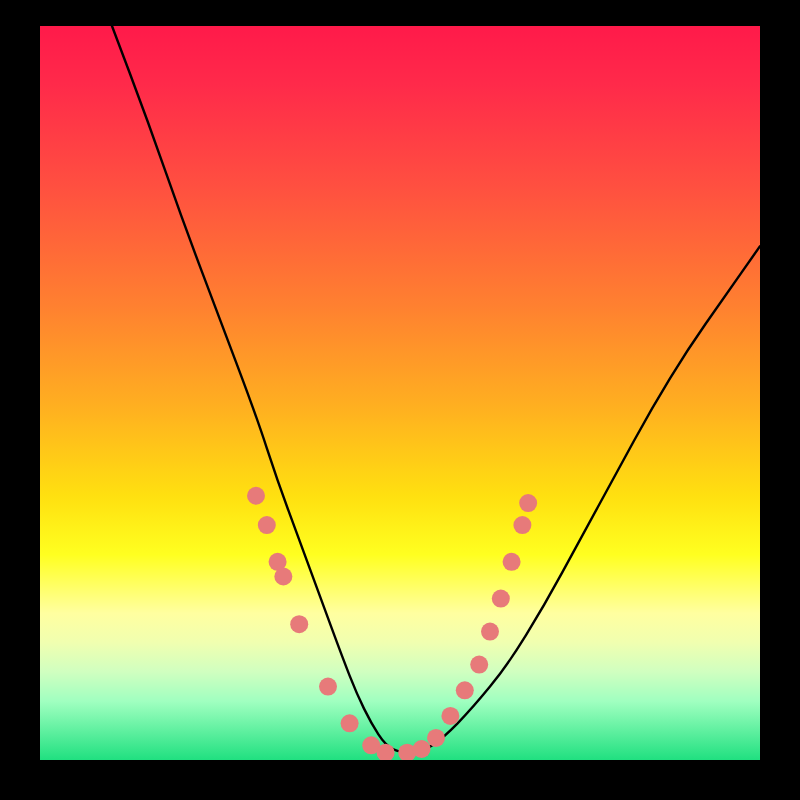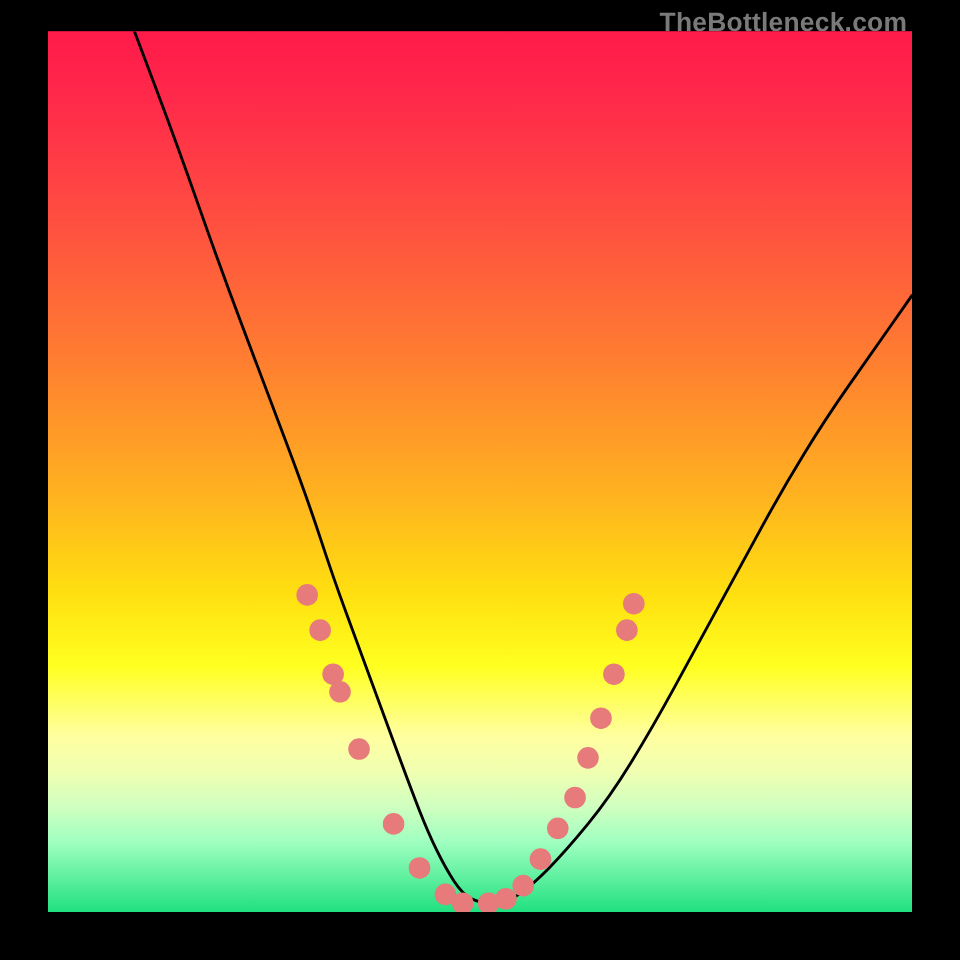--- a/index.html
+++ b/index.html
@@ -51,21 +51,20 @@
   }
   .dot {
     fill: #e77a7a;
     stroke: none;
   }
 </style>
 </head>
 <body>
 
 <div class="frame">
-  <div class="watermark">TheBottleneck.com</div>
   <div class="plot-area">
     <svg class="curve" viewBox="0 0 720 734" preserveAspectRatio="none">
       <path id="curve-path" fill="none" stroke="#000000" stroke-width="2.4" stroke-linecap="round" d="M 72,0 Q 72,0 90,47.70999999999998 Q 108,95.41999999999996 126,146.8 Q 144,198.18000000000006 162,245.89000000000004 Q 180,293.6 198,341.31000000000006 Q 216,389.02000000000004 226.8,422.05 Q 237.60000000000002,455.08 248.4,484.43999999999994 Q 259.2,513.8 270,543.16 Q 280.8,572.52 291.6,601.88 Q 302.4,631.24 309.6,649.59 Q 316.8,667.94 324,682.62 Q 331.2,697.3 338.4,708.31 Q 345.59999999999997,719.32 352.79999999999995,722.99 Q 360,726.66 370.8,726.66 Q 381.6,726.66 392.40000000000003,719.3199999999999 Q 403.20000000000005,711.98 417.6,697.3 Q 432,682.62 450,660.6 Q 468,638.58 486,609.22 Q 503.99999999999994,579.86 522,546.8299999999999 Q 540,513.8 558,480.77 Q 576,447.74 594,414.71000000000004 Q 612,381.68 630,352.32 Q 648,322.96 666,297.27 Q 684,271.58 702,245.89000000000001 T 720,220.20000000000005"></path>
       <g id="marker-layer">
           <circle cx="216" cy="469.76" r="9" class="dot" fill="#e77a7a"></circle>
           <circle cx="226.8" cy="499.12" r="9" class="dot" fill="#e77a7a"></circle>
           <circle cx="237.60000000000002" cy="535.8199999999999" r="9" class="dot" fill="#e77a7a"></circle>
           <circle cx="243.35999999999999" cy="550.5" r="9" class="dot" fill="#e77a7a"></circle>
           <circle cx="259.2" cy="598.21" r="9" class="dot" fill="#e77a7a"></circle>
           <circle cx="288" cy="660.6" r="9" class="dot" fill="#e77a7a"></circle>

